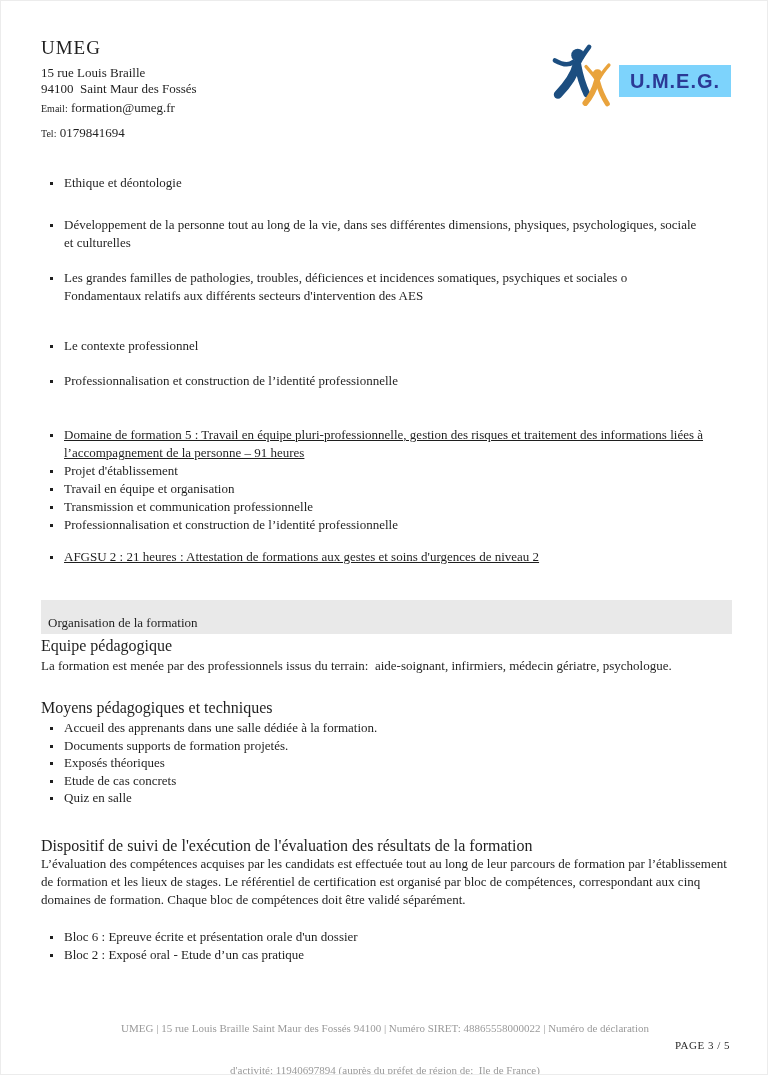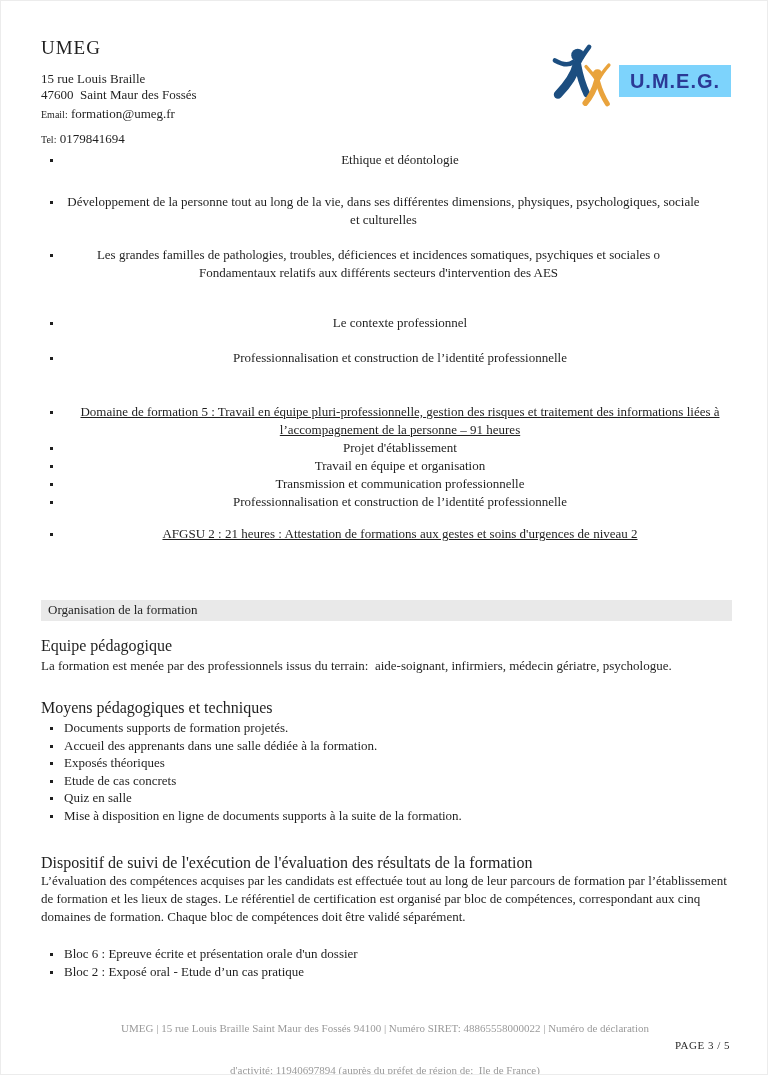--- a/index.html
+++ b/index.html
@@ -6,21 +6,21 @@
   html,body { background:#ffffff; }
   body {
     width:768px; height:1075px; position:relative;
     font-family:"Liberation Serif","DejaVu Serif",serif;
     color:#1f1f1f; overflow:hidden;
     border:1px solid #ececec;
   }
 
   
   .letterhead { position:absolute; left:40px; top:36px; }
-  .org-name { font-size:19px; letter-spacing:1px; margin-bottom:12px; }
+  .org-name { font-size:19px; letter-spacing:1px; margin-bottom:6px; }
   .addr { font-size:13px; line-height:16px; white-space:pre-wrap; }
   .contact-line { font-size:13px; margin-top:3px; }
   .contact-line.tel { margin-top:9px; }
   .contact-label { font-size:10px;margin-top:12px; }
 
   .logo { position:absolute; left:540px; top:40px; width:192px; height:76px; }
   .logo svg { position:absolute; left:0; top:2px; }
   .logo-badge {
     position:absolute; left:78px; top:24px; width:112px; height:32px;
     background:#7dd3fc; color:#2b3a96;
@@ -32,34 +32,34 @@
   
   ul { list-style:none; }
   li {
     position:relative; padding-left:23px;
     font-size:13px; line-height:18px;
   }
   li::before {
     content:""; position:absolute; left:9px; top:8px;
     width:3px; height:3px; background:#1f1f1f;
   }
-  .topics { position:absolute; left:40px; top:150px; width:695px;text-align:center; }
+  .topics { position:absolute; left:40px; top:173px; width:695px; }
   .u { text-decoration:underline; }
   .mb18 { margin-bottom:18px; }
   .mb17 { margin-bottom:17px;margin-top:24px; }
   .mb16 { margin-bottom:32px; }
   .mb36 { margin-bottom:36px; }
   .mb14 { margin-bottom:14px; }
   .w660 { max-width:662px; }
   .w650 { max-width:652px; }
 
   
   .section-banner {
     position:absolute; left:40px; top:599px; width:691px;
-    background:#e9e9e9; font-size:13px; padding:2px 7px 3px 7px;
+    background:#e9e9e9; font-size:13px; padding:15px 7px 3px 7px;
   }
   .org-section { position:absolute; left:40px; top:636px; width:695px; }
   .para-heading { font-size:16px; line-height:18px; }
   .para { font-size:13px; line-height:18px; white-space:pre-wrap; }
   .equipe-para { max-width:656px; margin-top:2px; }
   .moyens-heading { margin-top:24px; }
   .moyens-list { margin-top:2px; }
   .moyens-list li { line-height:17.5px; }
   .dispositif-heading { margin-top:30px; }
   .dispositif-para { max-width:700px; }
@@ -75,21 +75,21 @@
     position:absolute; right:37px; top:1038px;
     font-size:11px; color:#2a2a2a; letter-spacing:0.5px;
   }
 </style>
 </head>
 <body>
 
 <div class="letterhead">
   <div class="org-name">UMEG</div>
   <div class="addr">15 rue Louis Braille</div>
-  <div class="addr">47600  Saint Maur des Fossés</div>
+  <div class="addr">94100  Saint Maur des Fossés</div>
   <div class="contact-line"><span class="contact-label">Email:</span>
     <span>formation@umeg.fr</span></div>
   <div class="contact-line tel"><span class="contact-label">Tel:</span>
     <span>0179841694</span></div>
 </div>
 
 <div class="logo">
   <svg width="78" height="76" viewBox="0 0 100 100">
 
     <circle cx="47" cy="16" r="8.5" fill="#1c4e80"></circle>
@@ -122,26 +122,25 @@
 </ul>
 
 <div class="section-banner">Organisation de la formation</div>
 
 <div class="org-section">
   <div class="para-heading">Equipe pédagogique</div>
   <div class="para equipe-para">La formation est menée par des professionnels issus du terrain:  aide-soignant, infirmiers, médecin gériatre, psychologue.</div>
 
   <div class="para-heading moyens-heading">Moyens pédagogiques et techniques</div>
   <ul class="moyens-list">
+    <li>Accueil des apprenants dans une salle dédiée à la formation.</li>
     <li>Documents supports de formation projetés.</li>
-    <li>Accueil des apprenants dans une salle dédiée à la formation.</li>
     <li>Exposés théoriques</li>
     <li>Etude de cas concrets</li>
     <li>Quiz en salle</li>
-    <li>Mise à disposition en ligne de documents supports à la suite de la formation.</li>
   </ul>
 
   <div class="para-heading dispositif-heading">Dispositif de suivi de l'exécution de l'évaluation des résultats de la formation</div>
   <div class="para dispositif-para">L’évaluation des compétences acquises par les candidats est effectuée tout au long de leur parcours de formation par l’établissement de formation et les lieux de stages. Le référentiel de certification est organisé par bloc de compétences, correspondant aux cinq domaines de formation. Chaque bloc de compétences doit être validé séparément.</div>
 
   <ul class="blocs-list">
     <li>Bloc 6 : Epreuve écrite et présentation orale d'un dossier</li>
     <li>Bloc 2 : Exposé oral - Etude d’un cas pratique</li>
   </ul>
 </div>

